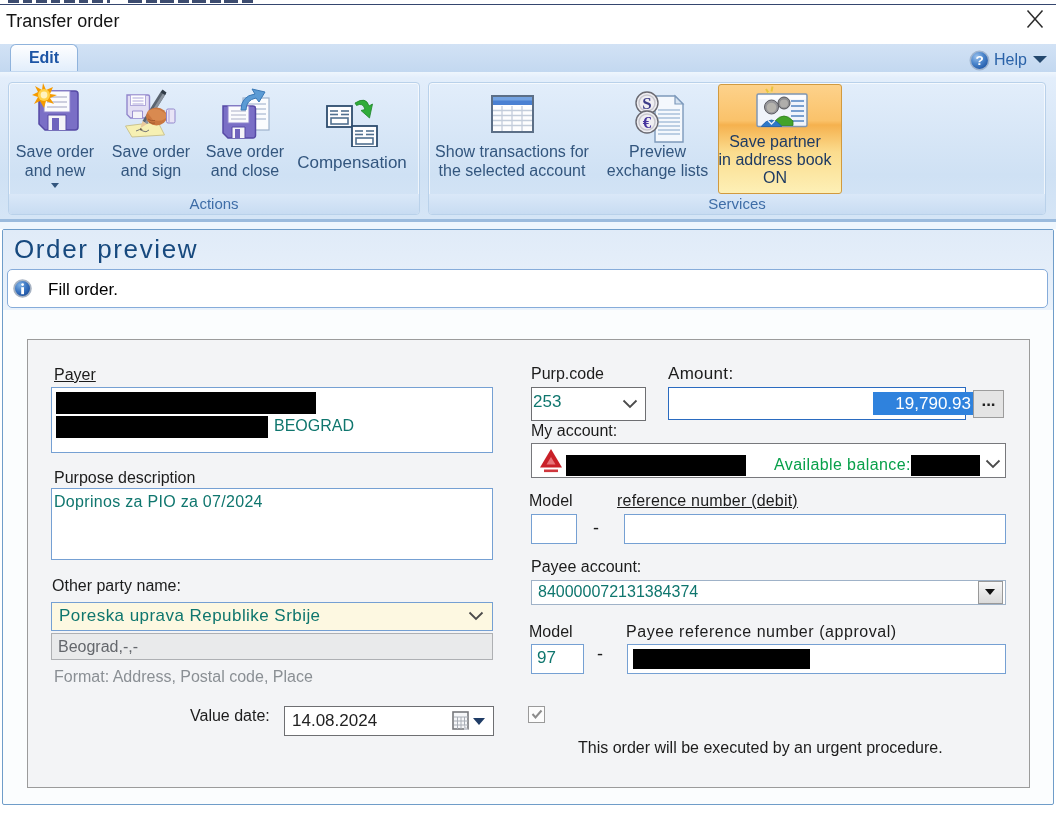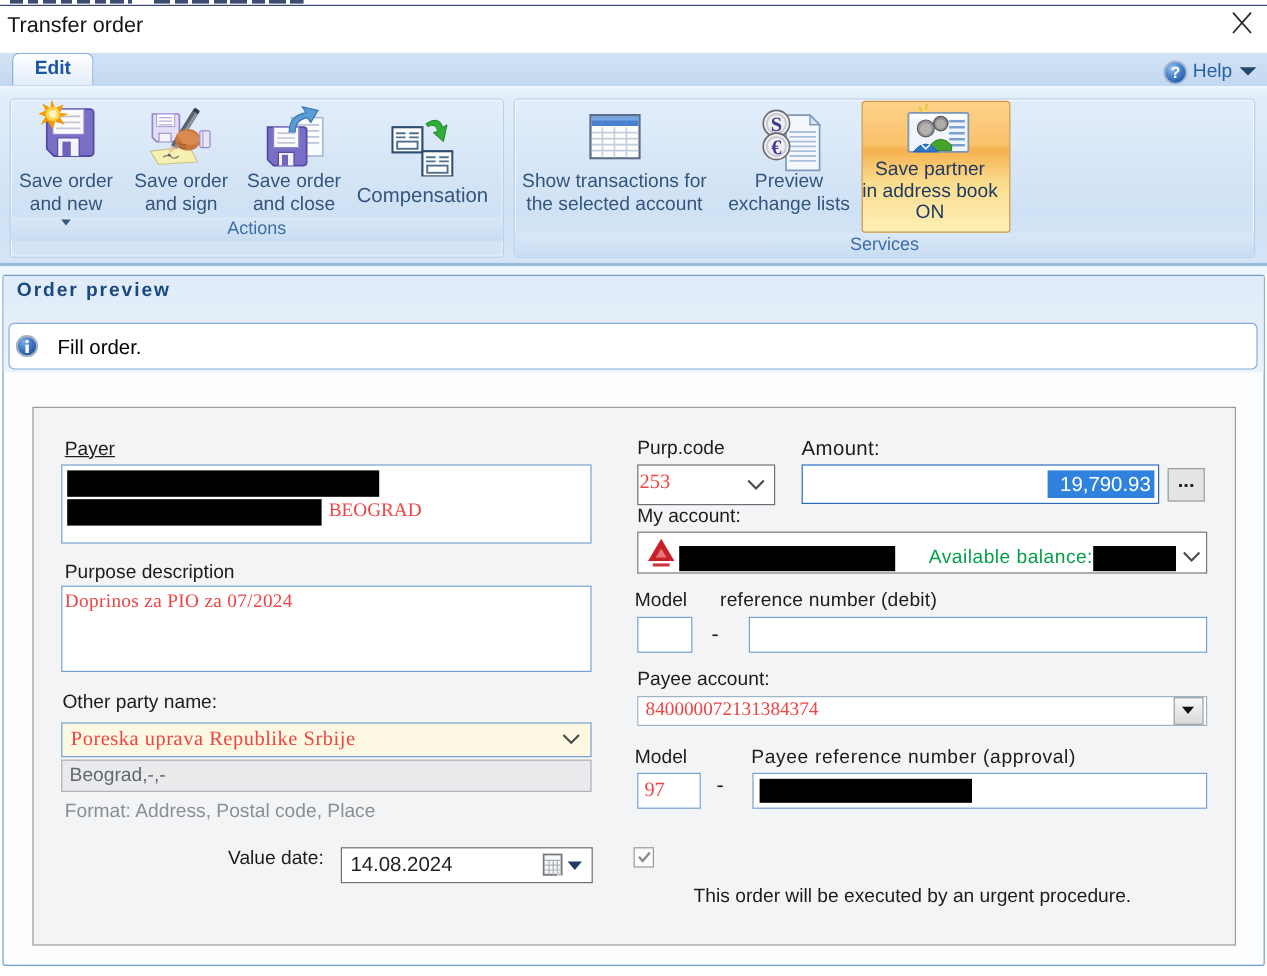--- a/index.html
+++ b/index.html
@@ -1,20 +1,20 @@
 <!DOCTYPE html>
 <html><head>
 <meta charset="utf-8">
 <style>
   html,body{margin:0;padding:0;}
   body{width:1056px;height:813px;position:relative;background:#fff;
        font-family:"Liberation Sans",sans-serif;overflow:hidden;}
   .abs{position:absolute;}
   .lbl{position:absolute;font-size:16px;color:#1c1c1c;white-space:nowrap;}
-  .blue{color:#ef4444;font-family:Liberation Serif, serif;}
+  .blue{color:#0f766e;}
   .bar{position:absolute;background:#000;}
   .inp{position:absolute;background:#fff;border:1.5px solid #75a0d3;box-sizing:border-box;}
 </style>
 </head>
 <body>
 
 <div class="abs" style="left:8px;top:0;width:102px;height:2.5px;opacity:0.92;background:repeating-linear-gradient(90deg,#2c3c63 0 11px,rgba(44,60,99,0) 11px 15px,#2c3c63 15px 24px,rgba(44,60,99,0) 24px 28px);"></div>
 <div class="abs" style="left:128px;top:0;width:125px;height:2.5px;opacity:0.92;background:repeating-linear-gradient(90deg,#2c3c63 0 14px,rgba(44,60,99,0) 14px 18px,#2c3c63 18px 29px,rgba(44,60,99,0) 29px 32px);"></div>
 <div class="abs" style="left:0;top:3.5px;width:1056px;height:1.5px;background:#35466f;"></div>
 
@@ -39,21 +39,21 @@
   <text x="10.5" y="15.3" font-size="13.5" font-weight="bold" fill="#fff" text-anchor="middle" font-family="Liberation Sans">?</text>
 </svg>
 <div class="abs" style="left:994px;top:51px;font-size:16px;color:#2a62a8;">Help</div>
 <div class="abs" style="left:1033px;top:56px;width:0;height:0;border-left:7px solid transparent;border-right:7px solid transparent;border-top:7px solid #24486e;"></div>
 
 <div class="abs" style="left:0;top:72px;width:1056px;height:147px;background:linear-gradient(#eff6fd 0%,#e3eefb 4%,#cfe1f4 70%,#d5e5f6 100%);"></div>
 <div class="abs" style="left:0;top:219px;width:1056px;height:3px;background:#9bbbdd;"></div>
 <div class="abs" style="left:0;top:222px;width:1056px;height:7px;background:#eef6fd;"></div>
 
 <div class="abs" style="left:8px;top:82px;width:412px;height:133px;border:1px solid #b9d1ea;border-radius:4px;box-sizing:border-box;box-shadow:inset 0 0 0 1px rgba(255,255,255,.65);"></div>
-<div class="abs" style="left:9px;top:181px;width:410px;height:20px;background:linear-gradient(#dae8f8,#c8dcf2);border-radius:0 0 3px 3px;text-align:center;line-height:20px;font-size:15px;color:#3e6da7;">Actions</div>
+<div class="abs" style="left:9px;top:194px;width:410px;height:20px;background:linear-gradient(#dae8f8,#c8dcf2);border-radius:0 0 3px 3px;text-align:center;line-height:20px;font-size:15px;color:#3e6da7;">Actions</div>
 <div class="abs" style="left:428px;top:82px;width:618px;height:133px;border:1px solid #b9d1ea;border-radius:4px;box-sizing:border-box;box-shadow:inset 0 0 0 1px rgba(255,255,255,.65);"></div>
 <div class="abs" style="left:429px;top:194px;width:616px;height:20px;background:linear-gradient(#dae8f8,#c8dcf2);border-radius:0 0 3px 3px;text-align:center;line-height:20px;font-size:15px;color:#3e6da7;">Services</div>
 
 <div class="abs" style="left:5px;top:143px;width:100px;text-align:center;font-size:16px;line-height:18.5px;color:#33567e;">Save order<br>and new</div>
 <div class="abs" style="left:51px;top:183px;width:10px;height:6px;">
     <div style="width:0;height:0;border-left:4.5px solid transparent;border-right:4.5px solid transparent;border-top:5px solid #33567e;"></div>
   </div>
 <div class="abs" style="left:101px;top:143px;width:100px;text-align:center;font-size:16px;line-height:18.5px;color:#33567e;">Save order<br>and sign</div>
 <div class="abs" style="left:195px;top:143px;width:100px;text-align:center;font-size:16px;line-height:18.5px;color:#33567e;">Save order<br>and close</div>
 <div class="abs" style="left:296px;top:154px;width:112px;text-align:center;font-size:17px;line-height:18.5px;color:#33567e;">Compensation</div>
@@ -192,21 +192,21 @@
   <path d="M20 36 q9 -10 18 0 l0 4.5 l-18 0 Z" fill="#43a32a" stroke="#2f7d1d" stroke-width="0.8"></path>
   <circle cx="16.5" cy="22" r="7" fill="#97979b" stroke="#5a5a60" stroke-width="1"></circle>
   <circle cx="16.5" cy="22.5" r="4.8" fill="#b5b3ae"></circle>
   <path d="M6.5 41 q10 -12 20 0 l0 0.5 l-20 0 Z" fill="#2e78c8" stroke="#1f5fa8" stroke-width="0.8"></path>
   <path d="M13 35.5 l3.5 3.5 l3.5 -3.5" fill="none" stroke="#eef2f8" stroke-width="1.3"></path>
 </svg>
 
 <div class="abs" style="left:2px;top:229px;width:1052px;height:576px;border:1px solid #6f9dc9;background:#fbfdfe;box-sizing:border-box;border-radius:2px;"></div>
 <div class="abs" style="left:3px;top:230px;width:1050px;height:80px;background:linear-gradient(#e0ebf8,#eaf2fb);"></div>
 
-<div class="abs" style="left:14px;top:234px;font-size:16px;font-weight:bold;letter-spacing:1.6px;color:#17497e;">Order preview</div>
+<div class="abs" style="left:14px;top:234px;font-size:26px;font-weight:normal;letter-spacing:1.6px;color:#17497e;">Order preview</div>
 
 <div class="abs" style="left:7px;top:269px;width:1041px;height:39px;background:#fff;border:1.5px solid #86acda;border-radius:5px;box-sizing:border-box;"></div>
 <svg class="abs" style="left:13px;top:279px;" width="19" height="19" viewBox="0 0 19 19">
   <defs>
       <radialGradient id="ig" cx="35%" cy="30%" r="75%">
     <stop offset="0" stop-color="#7db0e4"></stop>
         <stop offset="0.55" stop-color="#3a74c0"></stop>
         <stop offset="1" stop-color="#174a9a"></stop>
   </radialGradient>
     </defs>
@@ -258,39 +258,39 @@
 
 <div class="lbl" style="left:531px;top:365px;">Purp.code</div>
 <div class="inp" style="left:531px;top:387px;width:115px;height:34px;border:1.5px solid #6e6f72;"></div>
 <div class="lbl blue" style="left:533px;top:392px;font-size:17px;">253</div>
 <svg class="abs" style="left:622px;top:399px;" width="16" height="10" viewBox="0 0 16 10">
   <path d="M1.5 1.5 L8 8 L14.5 1.5" fill="none" stroke="#4b4b4b" stroke-width="1.8"></path>
 </svg>
 
 <div class="lbl" style="left:668px;top:364px;font-size:17px;letter-spacing:0.3px;">Amount:</div>
 <div class="inp" style="left:668px;top:387px;width:298px;height:33px;border:1.5px solid #2a6bc0;"></div>
-<div class="abs" style="left:873px;top:392px;width:89px;height:23px;background:#2f82dd;color:#fff;font-size:17px;text-align:right;line-height:23px;padding-right:3px;box-sizing:border-box;">19,790.93</div>
+<div class="abs" style="left:873px;top:392px;width:101px;height:23px;background:#2f82dd;color:#fff;font-size:17px;text-align:right;line-height:23px;padding-right:3px;box-sizing:border-box;">19,790.93</div>
 <div class="abs" style="left:973px;top:390px;width:31px;height:28px;background:#e4e4e4;border:1px solid #9c9c9c;box-sizing:border-box;text-align:center;font-size:17px;font-weight:bold;color:#222;line-height:19px;">...</div>
 
 <div class="lbl" style="left:531px;top:422px;text-align:right;">My account:</div>
 <div class="inp" style="left:531px;top:443px;width:475px;height:35px;border:1.5px solid #77787c;"></div>
 <svg class="abs" style="left:539px;top:448px;" width="24" height="26" viewBox="0 0 24 26">
   <path d="M12 1 L23 19.5 L1 19.5 Z" fill="#c92028"></path>
   <path d="M12 9 L16.5 16.5 L7.5 16.5 Z" fill="#e8747a"></path>
   <rect x="5" y="21.5" width="14" height="2.6" fill="#c92028" opacity="0.9"></rect>
 </svg>
 <div class="bar" style="left:566px;top:455px;width:180px;height:21px;"></div>
 <div class="lbl" style="left:774px;top:456px;color:#07a04a;letter-spacing:0.4px;">Available balance:</div>
 <div class="bar" style="left:911px;top:455px;width:69px;height:21px;"></div>
 <svg class="abs" style="left:985px;top:459px;" width="16" height="10" viewBox="0 0 16 10">
   <path d="M1.5 1.5 L8 8 L14.5 1.5" fill="none" stroke="#4b4b4b" stroke-width="1.8"></path>
 </svg>
 
 <div class="lbl" style="left:529px;top:492px;">Model</div>
-<div class="lbl" style="left:600px;top:492px;letter-spacing:0.2px;">reference number (debit)</div>
+<div class="lbl" style="left:617px;top:492px;letter-spacing:0.2px;text-decoration:underline;">reference number (debit)</div>
 <div class="inp" style="left:531px;top:514px;width:46px;height:30px;"></div>
 <div class="lbl" style="left:593px;top:518px;font-size:18px;">-</div>
 <div class="inp" style="left:624px;top:514px;width:382px;height:30px;"></div>
 
 <div class="lbl" style="left:531px;top:558px;">Payee account:</div>
 <div class="inp" style="left:531px;top:580px;width:475px;height:25px;border:1px solid #9fb2c8;"></div>
 <div class="lbl blue" style="left:538px;top:583px;">840000072131384374</div>
 <div class="abs" style="left:978px;top:581px;width:25px;height:23px;background:linear-gradient(#f7f7f7,#dadada);border:1px solid #999;box-sizing:border-box;"></div>
 <div class="abs" style="left:985px;top:589px;width:0;height:0;border-left:5.5px solid transparent;border-right:5.5px solid transparent;border-top:6.5px solid #111;"></div>
 

